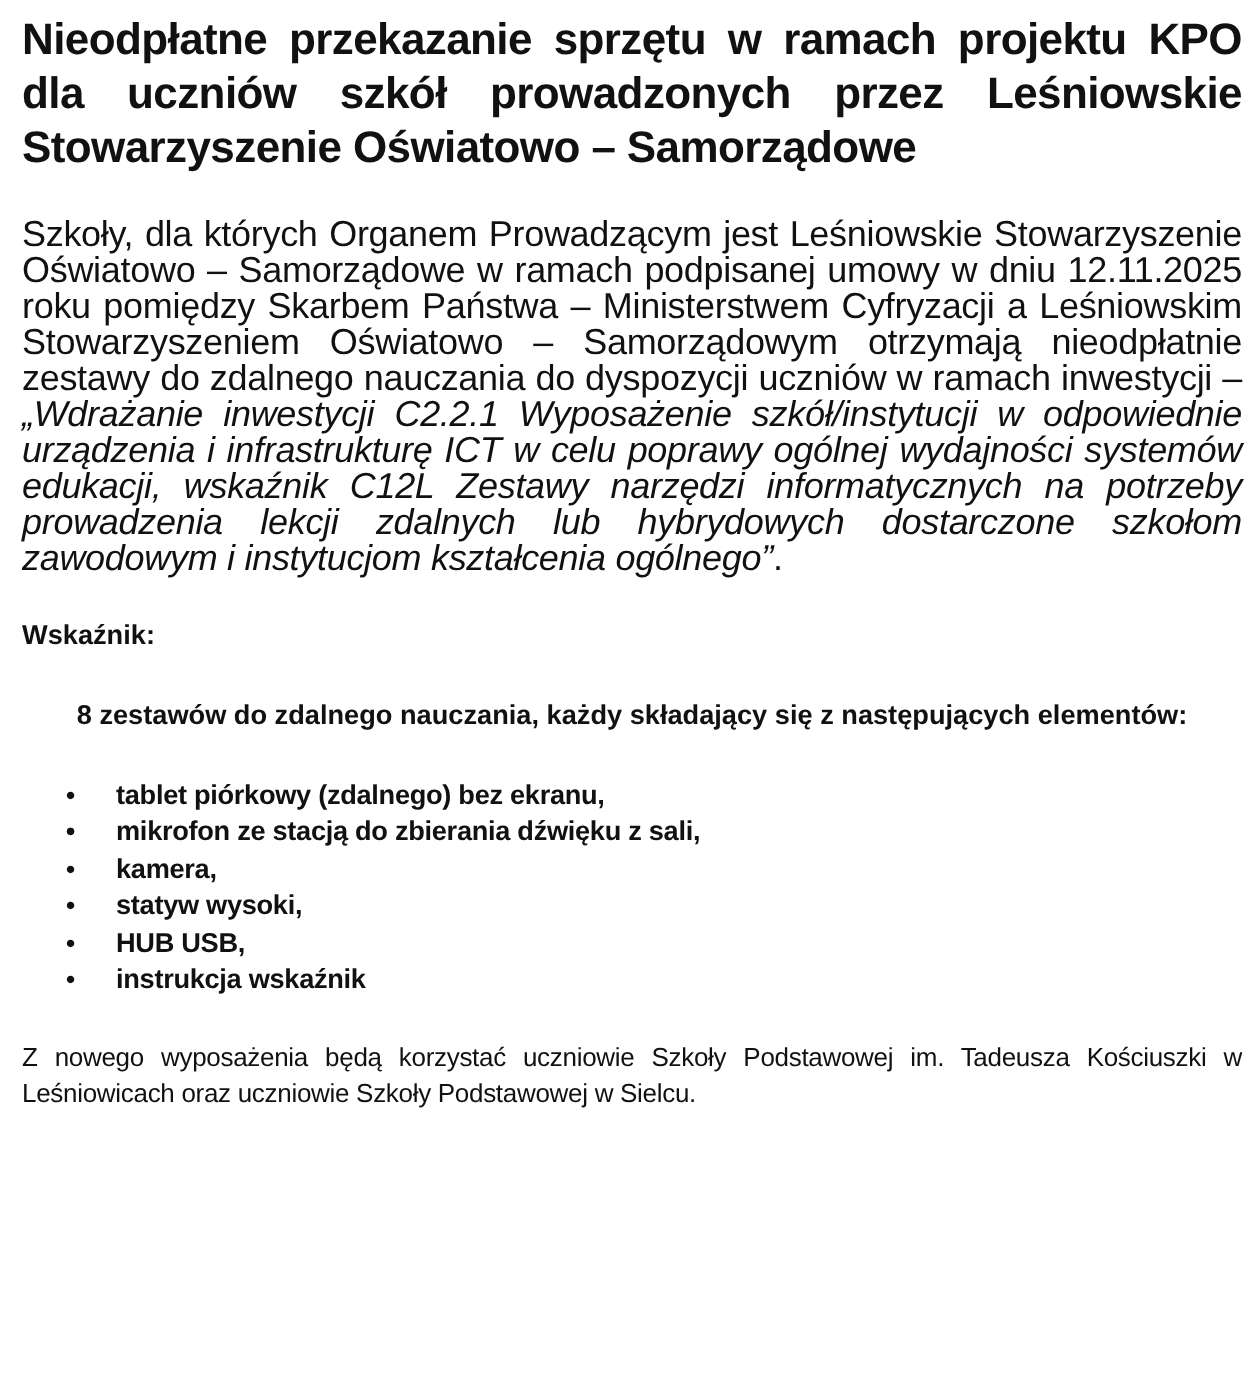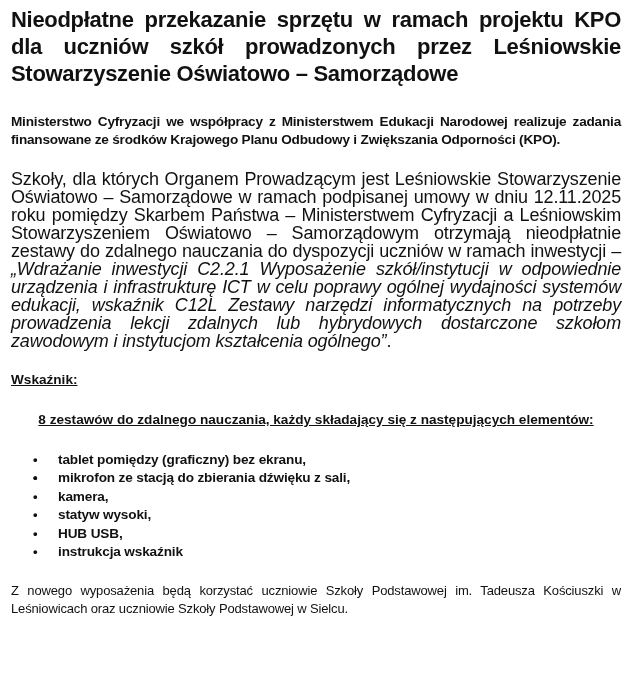--- a/index.html
+++ b/index.html
@@ -43,21 +43,20 @@
     line-height: 18px;
     text-align: justify;
     letter-spacing: -0.15px;
   }
   .body-text em { font-style: italic; }
   .label {
     margin: 21px 0 0 0;
     font-size: 13.6px;
     font-weight: bold;
     line-height: 18px;
-    text-decoration: underline;
   }
   .label.second { margin-top: 22px; text-align: center; }
   ul.items {
     margin: 22px 0 0 0;
     padding: 0;
     list-style: none;
   }
   ul.items li {
     position: relative;
     font-size: 13.6px;
@@ -86,30 +85,29 @@
     line-height: 18px;
     letter-spacing: -0.15px;
   }
 </style>
 </head>
 <body>
 
 <div class="page">
   <h1 class="title">Nieodpłatne przekazanie sprzętu w ramach projektu KPO dla uczniów szkół prowadzonych przez Leśniowskie Stowarzyszenie Oświatowo – Samorządowe</h1>
 
-  <p class="lead">Ministerstwo Cyfryzacji we współpracy z Ministerstwem Edukacji Narodowej realizuje zadania finansowane ze środków Krajowego Planu Odbudowy i Zwiększania Odporności (KPO).</p>
 
   <p class="body-text"><span>Szkoły, dla których Organem Prowadzącym jest Leśniowskie Stowarzyszenie Oświatowo – Samorządowe w ramach podpisanej umowy w dniu 12.11.2025 roku pomiędzy Skarbem Państwa – Ministerstwem Cyfryzacji a Leśniowskim Stowarzyszeniem Oświatowo – Samorządowym otrzymają nieodpłatnie zestawy do zdalnego nauczania do dyspozycji uczniów w ramach inwestycji – </span><em>„Wdrażanie inwestycji C2.2.1 Wyposażenie szkół/instytucji w odpowiednie urządzenia i infrastrukturę ICT w celu poprawy ogólnej wydajności systemów edukacji, wskaźnik C12L Zestawy narzędzi informatycznych na potrzeby prowadzenia lekcji zdalnych lub hybrydowych dostarczone szkołom zawodowym i instytucjom kształcenia ogólnego”</em><span>.</span></p>
 
   <p class="label">Wskaźnik:</p>
 
   <p class="label second">8 zestawów do zdalnego nauczania, każdy składający się z następujących elementów:</p>
 
   <ul class="items">
-    <li><span class="bullet">•</span><span>tablet pomiędzy (graficzny) bez ekranu,</span></li>
+    <li><span class="bullet">•</span><span>tablet piórkowy (zdalnego) bez ekranu,</span></li>
     <li><span class="bullet">•</span></li>
     <li><span class="bullet">•</span><span>mikrofon ze stacją do zbierania dźwięku z sali,</span></li>
     <li><span class="bullet">•</span><span>kamera,</span></li>
     <li><span class="bullet">•</span><span>statyw wysoki,</span></li>
     <li><span class="bullet">•</span><span>HUB USB,</span></li>
     <li><span class="bullet">•</span><span>instrukcja wskaźnik</span></li>
   </ul>
 
   <p class="footer-text">Z nowego wyposażenia będą korzystać uczniowie Szkoły Podstawowej im. Tadeusza Kościuszki w Leśniowicach oraz uczniowie Szkoły Podstawowej w Sielcu.</p>
 

